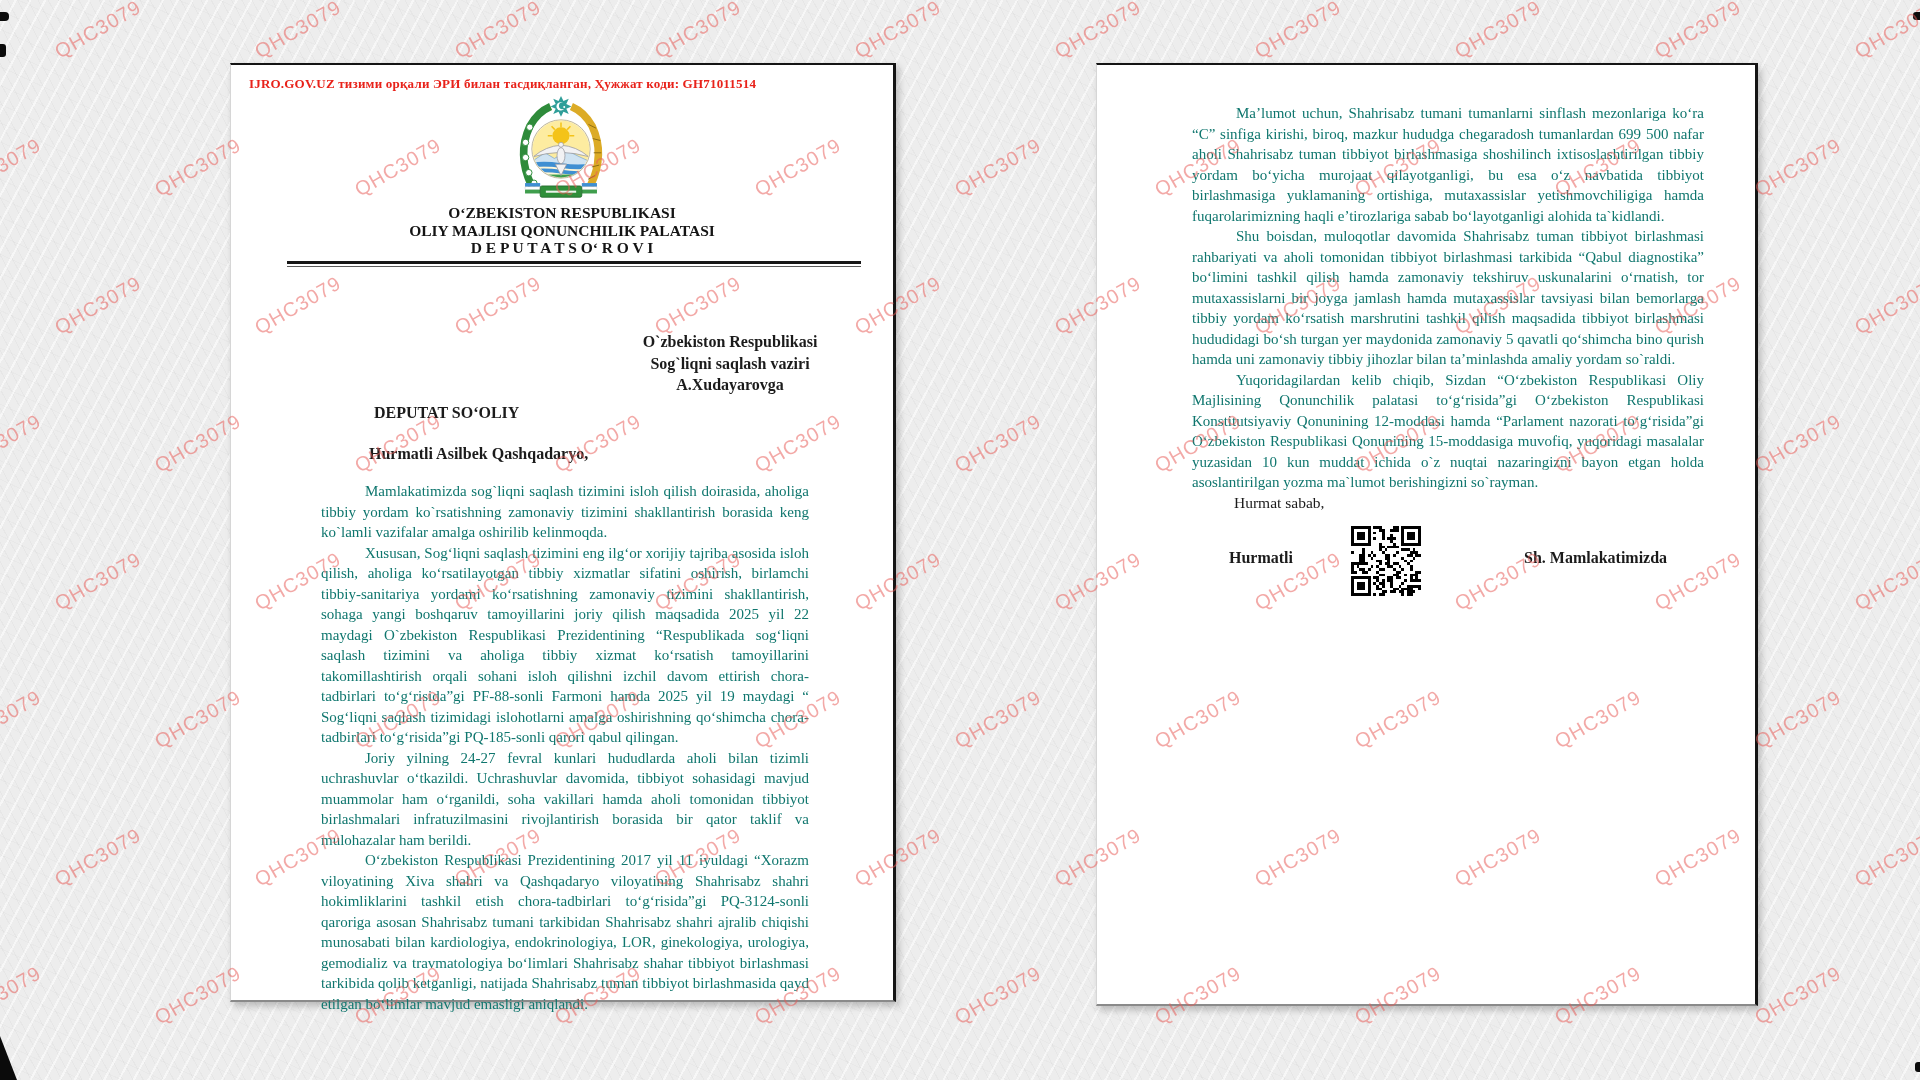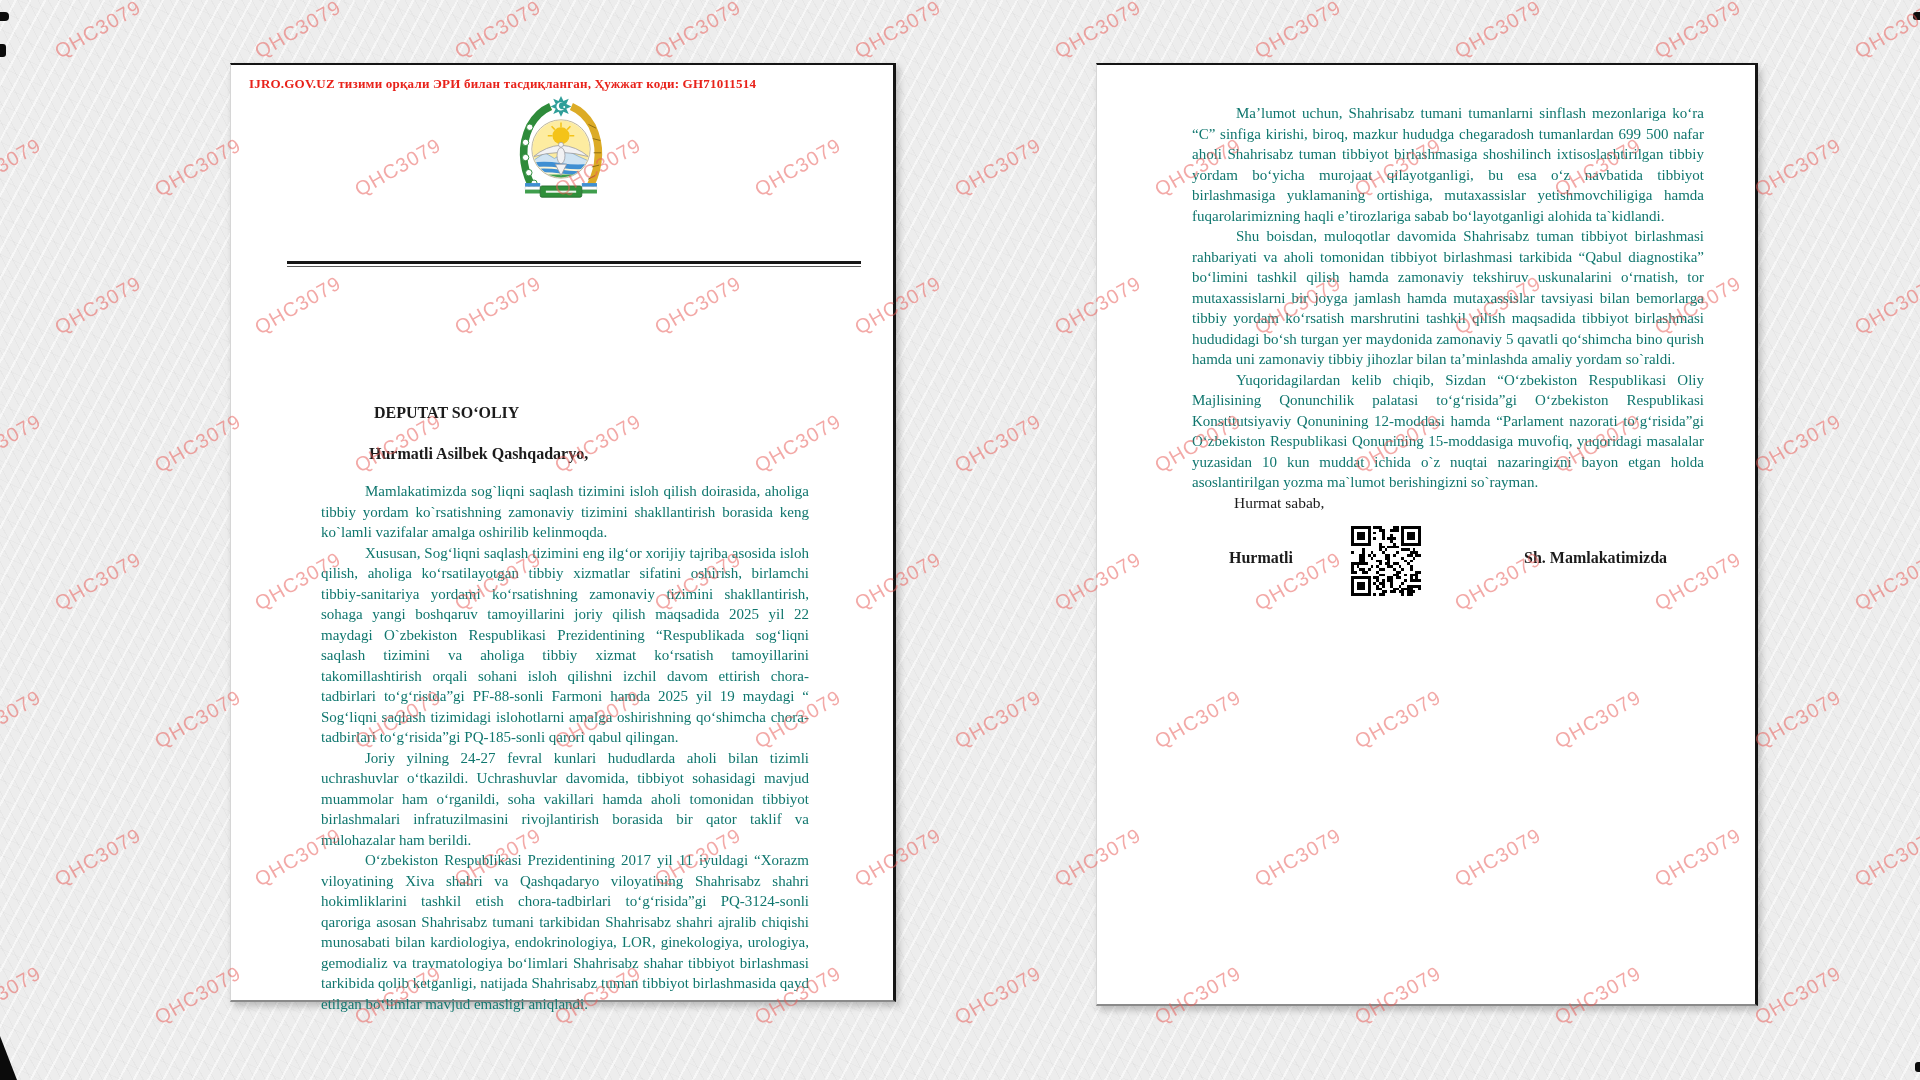--- a/index.html
+++ b/index.html
@@ -130,24 +130,34 @@
         <rect x="12" y="96" width="16" height="3" fill="#ffffff" stroke="#bbb" stroke-width="0.4"></rect>
         <rect x="12" y="99" width="16" height="4" fill="#3f9e4d"></rect>
         <rect x="72" y="92" width="16" height="4" fill="#3f8fd2"></rect>
         <rect x="72" y="96" width="16" height="3" fill="#ffffff" stroke="#bbb" stroke-width="0.4"></rect>
         <rect x="72" y="99" width="16" height="4" fill="#3f9e4d"></rect>
         <rect x="28" y="95" width="44" height="12" rx="2" fill="#2f8f3a" stroke="#1d6326" stroke-width="0.8"></rect>
         <rect x="34" y="100" width="32" height="2.2" fill="rgba(255,255,255,.9)"></rect>
       </g>
     </svg>
 
+    <div class="org-title">
+      <div>O‘ZBEKISTON RESPUBLIKASI</div>
+      <div>OLIY MAJLISI QONUNCHILIK PALATASI</div>
+      <div>D E P U T A T  S O‘ R O V I</div>
+    </div>
 
     <div class="header-rule"></div>
 
 
+    <div class="recipient">
+      <div>O`zbekiston Respublikasi</div>
+      <div>Sog`liqni saqlash vaziri</div>
+      <div>A.Xudayarovga</div>
+    </div>
 
     <div class="letter-heading">DEPUTAT SO‘OLIY</div>
     <div class="salutation">Hurmatli  Asilbek Qashqadaryo,</div>
 
     <div class="body-block">
       <p>Mamlakatimizda sog`liqni saqlash tizimini isloh qilish  doirasida, aholiga tibbiy yordam ko`rsatishning zamonaviy tizimini shakllantirish borasida keng ko`lamli vazifalar amalga oshirilib kelinmoqda.</p>
       <p>Xususan, Sog‘liqni saqlash tizimini eng ilg‘or xorijiy tajriba asosida isloh qilish, aholiga ko‘rsatilayotgan tibbiy xizmatlar sifatini oshirish, birlamchi tibbiy-sanitariya yordami ko‘rsatishning zamonaviy tizimini shakllantirish, sohaga yangi boshqaruv tamoyillarini joriy qilish maqsadida 2025 yil 22 maydagi O`zbekiston Respublikasi Prezidentining  “Respublikada sog‘liqni saqlash tizimini va aholiga tibbiy xizmat ko‘rsatish tamoyillarini takomillashtirish orqali sohani isloh qilishni izchil davom ettirish chora-tadbirlari to‘g‘risida”gi PF-88-sonli Farmoni hamda 2025 yil 19 maydagi “ Sog‘liqni saqlash tizimidagi islohotlarni amalga oshirishning qo‘shimcha chora-tadbirlari to‘g‘risida”gi PQ-185-sonli qarori qabul qilingan.</p>
       <p>Joriy yilning 24-27 fevral kunlari hududlarda aholi bilan tizimli uchrashuvlar o‘tkazildi. Uchrashuvlar davomida, tibbiyot sohasidagi mavjud muammolar ham o‘rganildi, soha vakillari hamda aholi tomonidan tibbiyot birlashmalari infratuzilmasini rivojlantirish borasida bir qator taklif va mulohazalar ham berildi.</p>
       <p>O‘zbekiston Respublikasi Prezidentining 2017 yil 11 iyuldagi “Xorazm viloyatining Xiva shahri va Qashqadaryo viloyatining Shahrisabz shahri hokimliklarini tashkil etish chora-tadbirlari to‘g‘risida”gi PQ-3124-sonli qaroriga asosan Shahrisabz tumani tarkibidan Shahrisabz shahri ajralib chiqishi munosabati bilan kardiologiya, endokrinologiya, LOR, ginekologiya, urologiya, gemodializ va travmatologiya bo‘limlari Shahrisabz shahar tibbiyot birlashmasi tarkibida qolib ketganligi, natijada Shahrisabz tuman tibbiyot birlashmasida qayd etilgan bo‘limlar mavjud emasligi aniqlandi.</p>
     </div>

